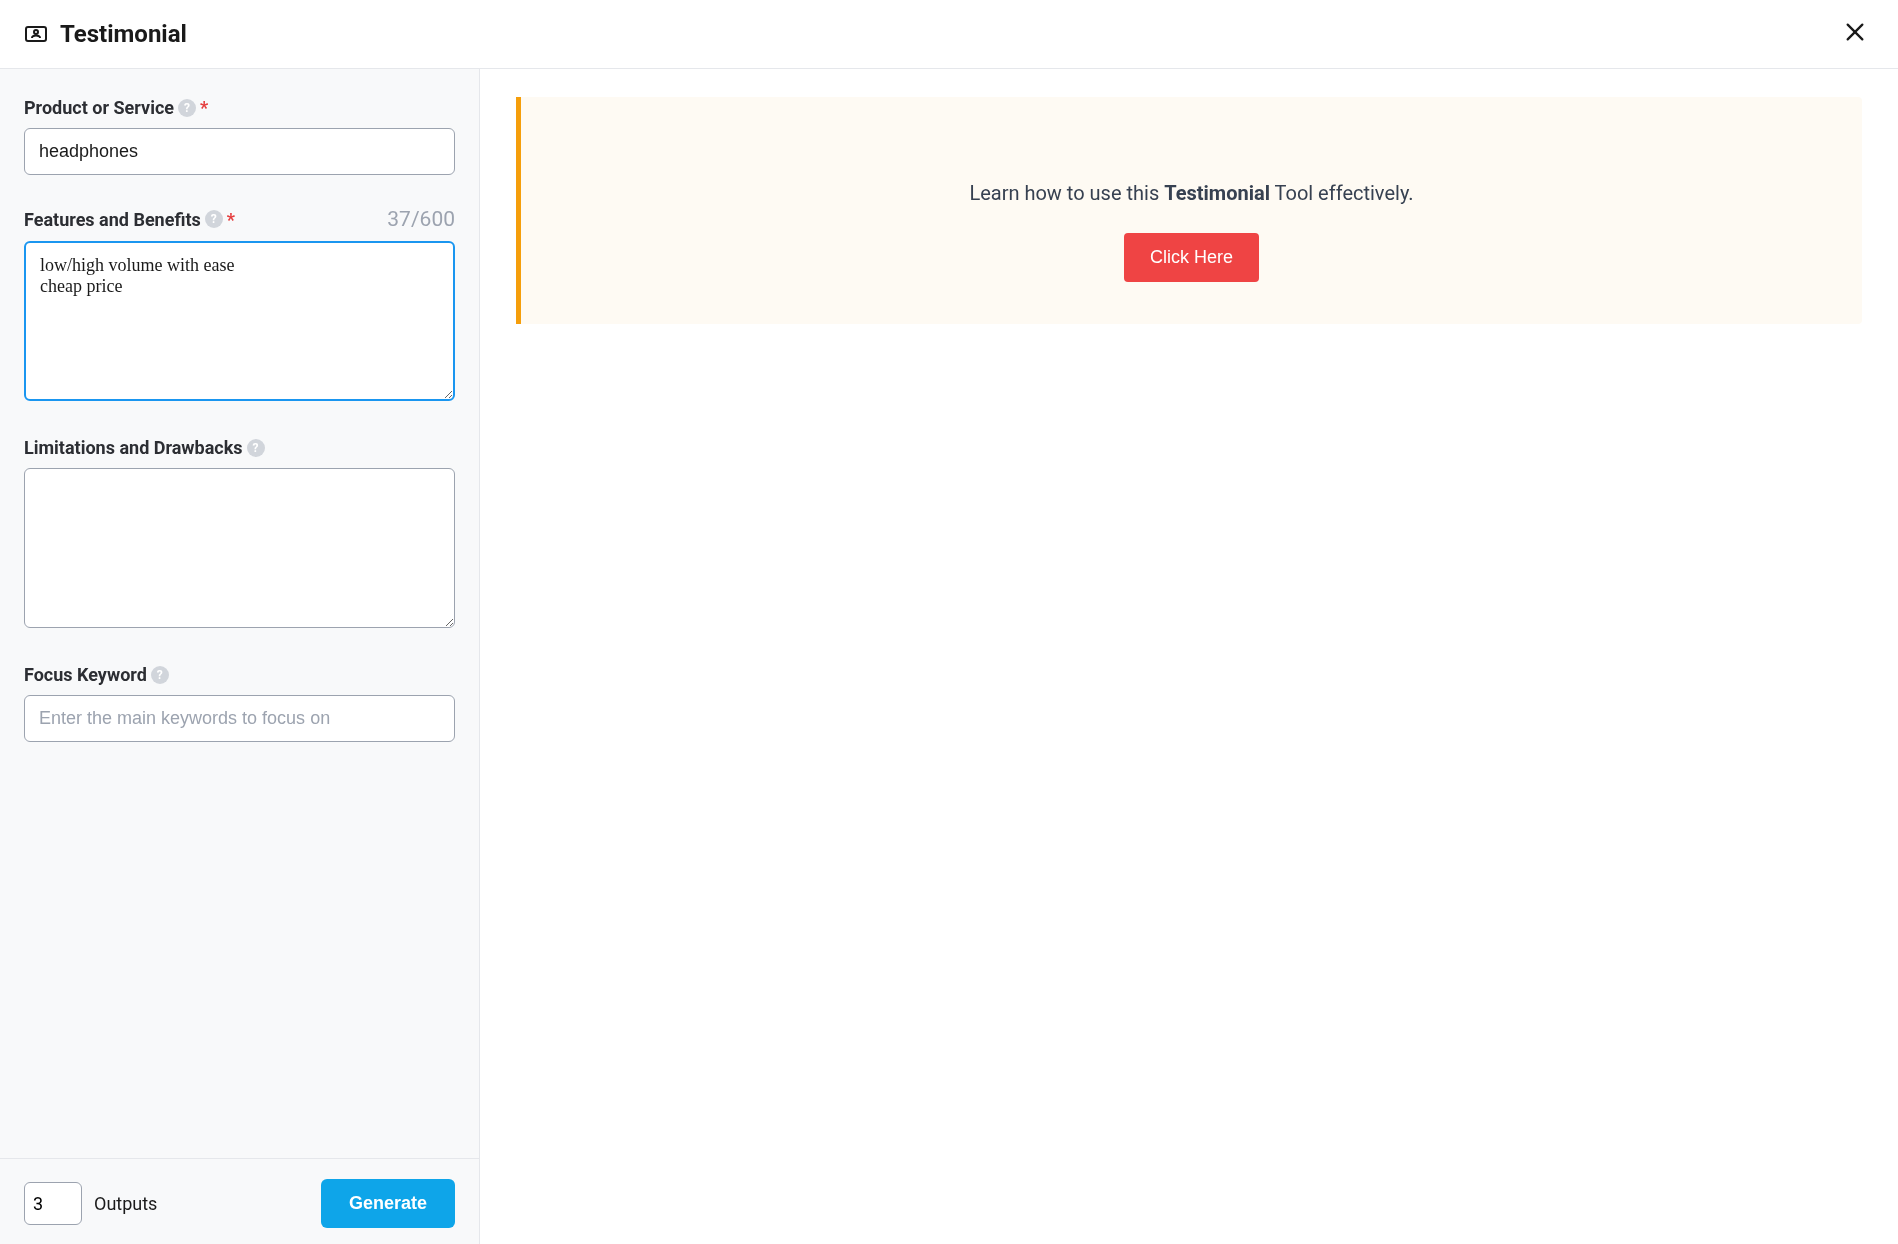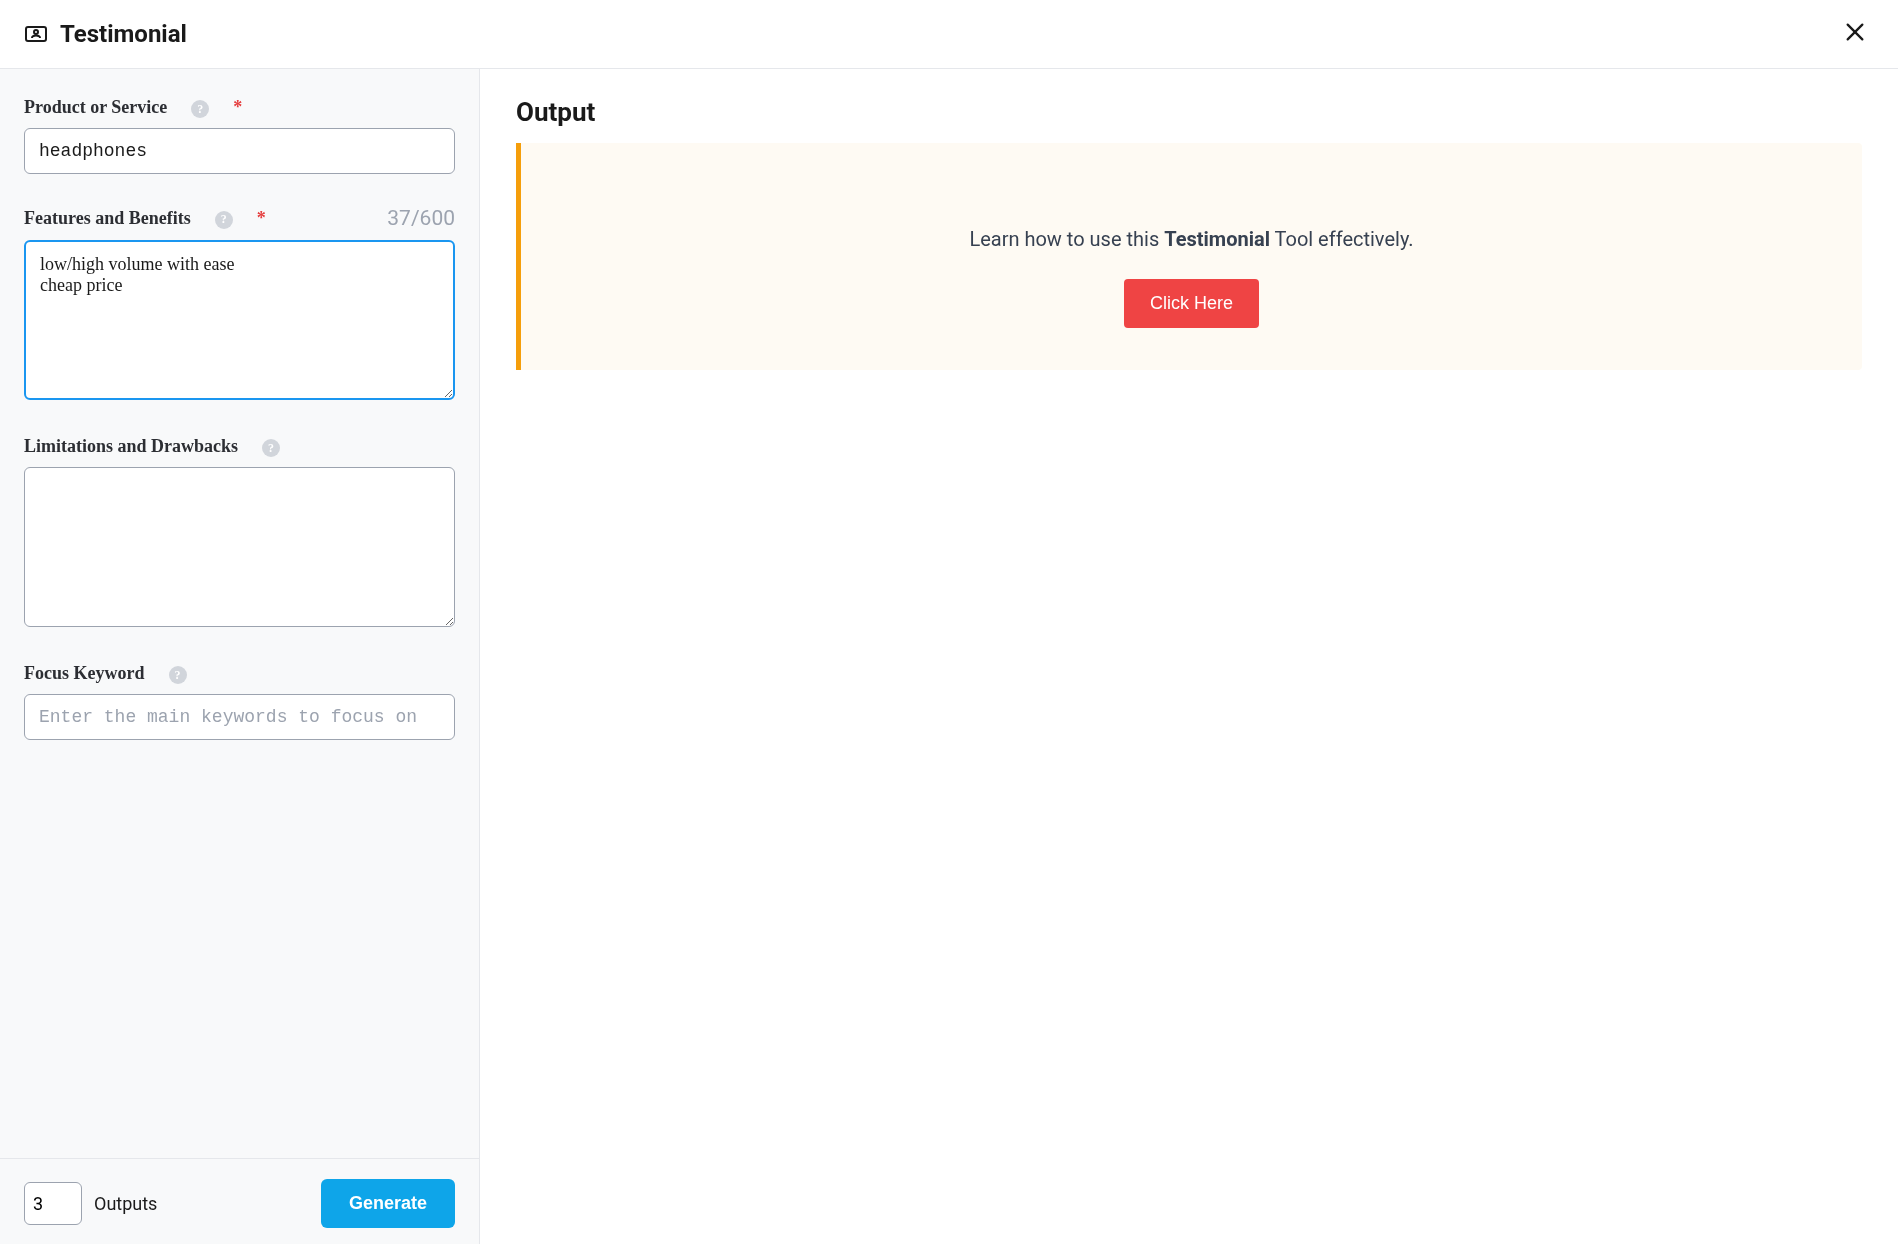--- a/index.html
+++ b/index.html
@@ -63,26 +63,25 @@
       margin-bottom: 32px;
     }
     .field-label-row {
       display: flex;
       align-items: center;
       justify-content: space-between;
       margin-bottom: 10px;
     }
     .field-label {
       display: flex;
-      align-items: flex-end;
-      gap: 24px;
+      align-items: center;
+      gap: 4px;
       font-size: 18px;
       font-weight: 700;
       color: #2c2e33;
-      font-family: Liberation Serif, serif;
     }
     .help-icon {
       width: 18px;
       height: 18px;
       border-radius: 50%;
       background: #d1d5db;
       color: #fff;
       display: inline-flex;
       align-items: center;
       justify-content: center;
@@ -99,21 +98,21 @@
       color: #9ca3af;
     }
     .text-input {
       width: 100%;
       padding: 12px 14px;
       font-size: 18px;
       border: 1px solid #9ca3af;
       border-radius: 6px;
       background: #fff;
       color: #1a1a1a;
-      font-family: Liberation Mono, monospace;
+      font-family: Liberation Sans, sans-serif;
     }
     .text-input::placeholder {
       color: #9ca3af;
     }
     .textarea {
       width: 100%;
       padding: 12px 14px;
       font-size: 18px;
       border: 1px solid #9ca3af;
       border-radius: 6px;
@@ -289,21 +288,20 @@
           <input type="number" class="number-input" value="3" style="">
           <span class="outputs-label">Outputs</span>
         </div>
         <button class="generate-btn">Generate</button>
       </div>
 
     </div>
   </div>
 
   <div class="main">
-    <h2 class="output-title">Output</h2>
     <div class="callout">
       <p class="callout-text">
         <span>Learn how to use this </span><strong>Testimonial</strong><span> Tool effectively.</span>
       </p>
       <button class="callout-btn">Click Here</button>
     </div>
   </div>
 </div>
 
 </body></html>

